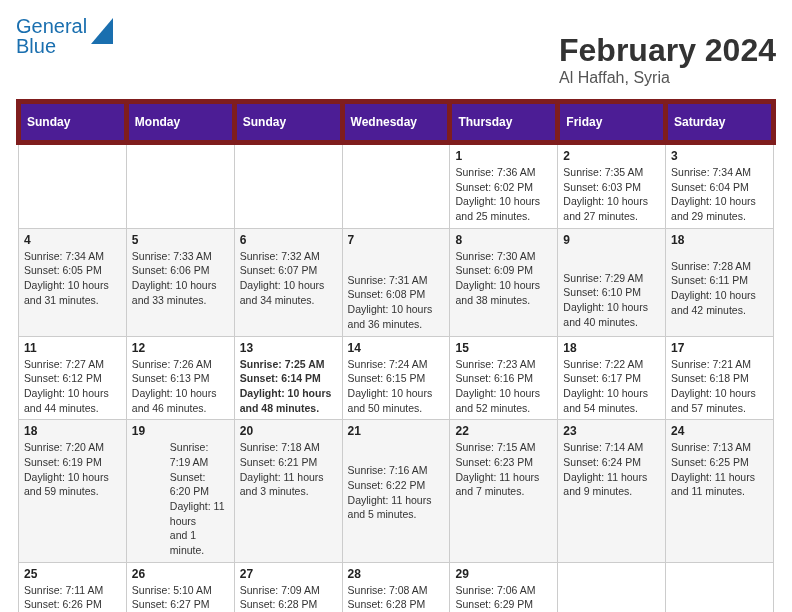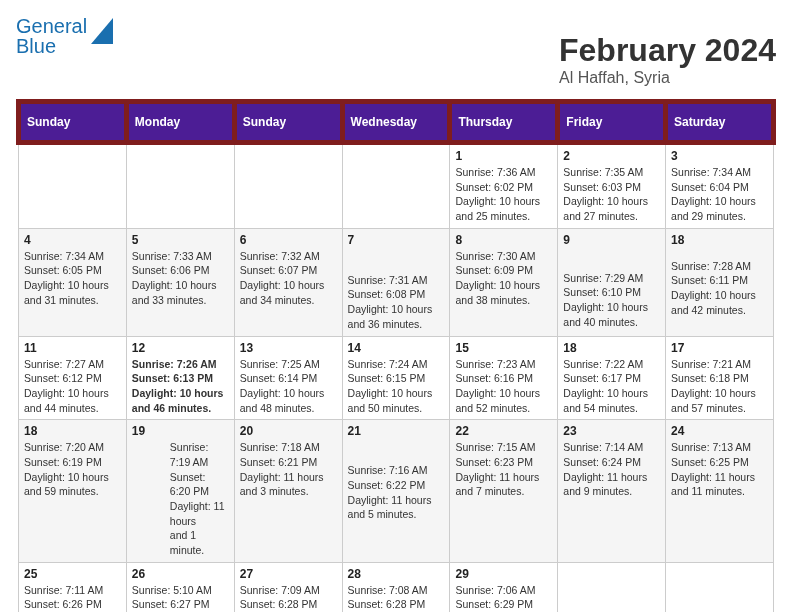--- a/index.html
+++ b/index.html
@@ -195,28 +195,28 @@
       <tr>
         <td>
           <div class="day-num">11</div>
           <div class="day-info" style="white-space: pre-line;">Sunrise: 7:27 AM
 Sunset: 6:12 PM
 Daylight: 10 hours
 and 44 minutes.</div>
         </td>
         <td>
           <div class="day-num">12</div>
-          <div class="day-info" style="white-space: pre-line; font-weight: bold;">Sunrise: 7:26 AM
+          <div class="day-info" style="white-space: pre-line;">Sunrise: 7:26 AM
 Sunset: 6:13 PM
 Daylight: 10 hours
 and 46 minutes.</div>
         </td>
         <td>
           <div class="day-num">13</div>
-          <div class="day-info" style="white-space: pre-line;">Sunrise: 7:25 AM
+          <div class="day-info" style="white-space: pre-line; font-weight: bold;">Sunrise: 7:25 AM
 Sunset: 6:14 PM
 Daylight: 10 hours
 and 48 minutes.</div>
         </td>
         <td>
           <div class="day-num">14</div>
           <div class="day-info" style="white-space: pre-line;">Sunrise: 7:24 AM
 Sunset: 6:15 PM
 Daylight: 10 hours
 and 50 minutes.</div>

